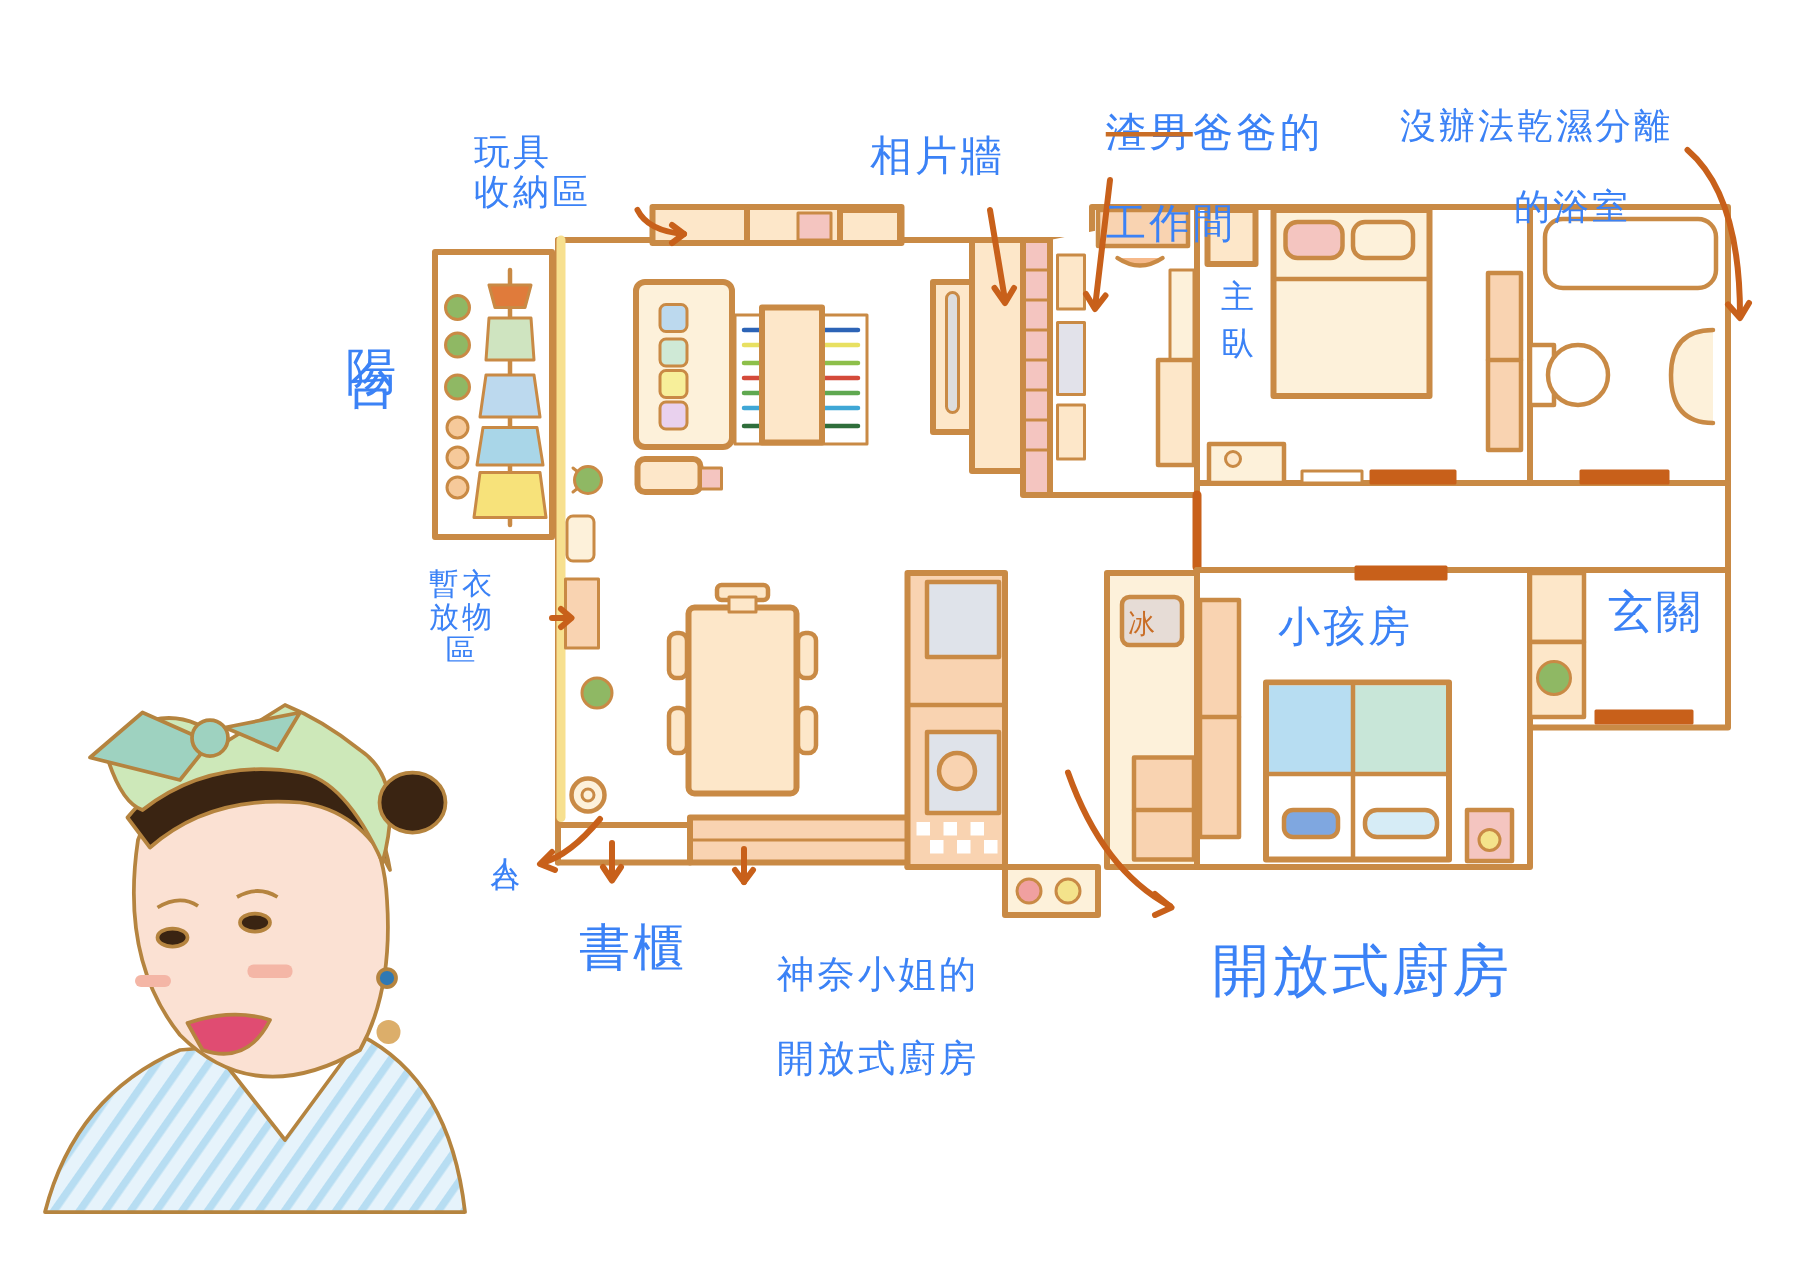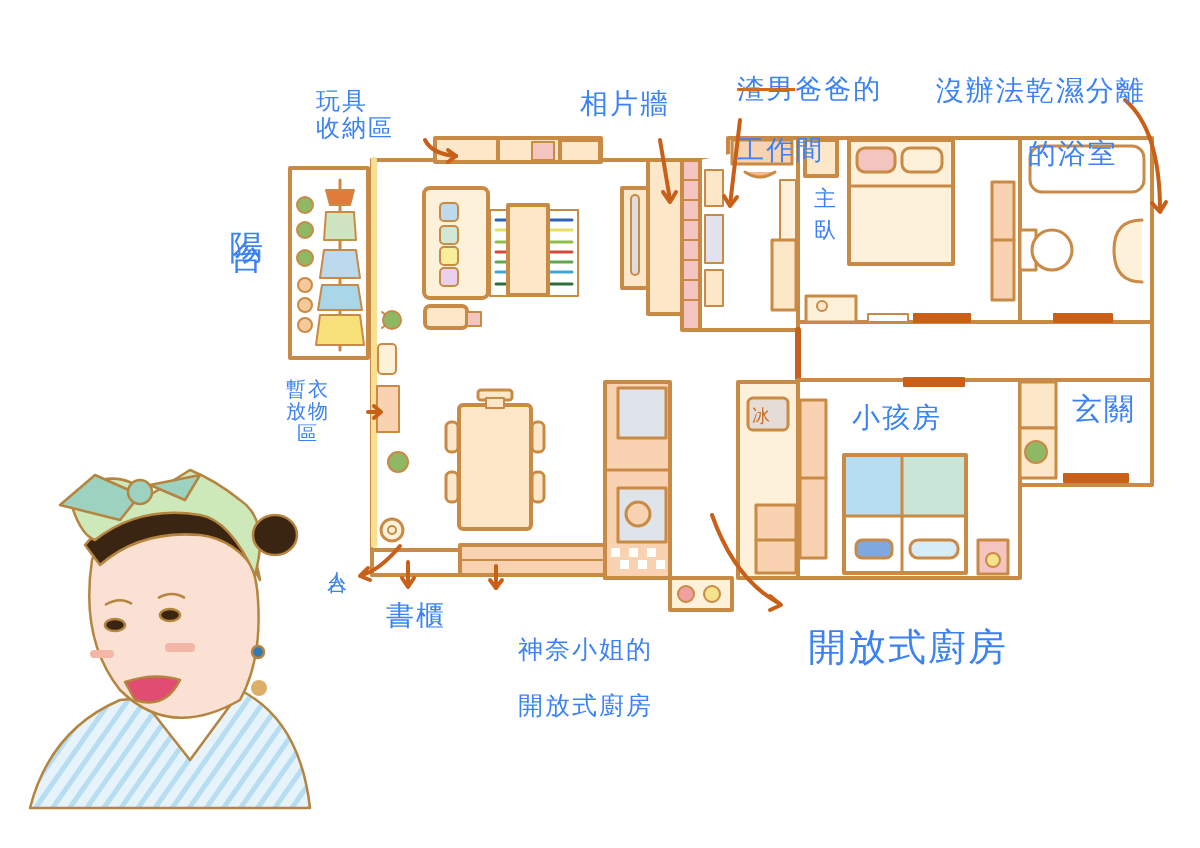--- a/index.html
+++ b/index.html
@@ -262,30 +262,30 @@
 </svg>
 </div>
 
 <div class="lbl" style="left:316px;top:88px;font-size:24px;">玩具
 收納區</div>
 <div class="lbl" style="left:580px;top:88px;font-size:28px;">相片牆</div>
 <div class="lbl" style="left:716px;top:44px;font-size:27px;">
   <span class="strike">渣男</span><span>爸爸的</span><br>
   <span>工作間</span>
 </div>
-<div class="lbl" style="left:914px;top:44px;font-size:28px;text-align:right;">
+<div class="lbl" style="left:914px;top:44px;font-size:24px;text-align:right;">
   <span>沒辦法乾濕分離</span><br>
   <span style="padding-right:28px">的浴室</span>
 </div>
 <div class="lbl v" style="left:228px;top:206px;font-size:34px;">陽台</div>
 <div class="lbl" style="left:286px;top:378px;font-size:20px;line-height:1.1;text-align:center;">暫衣
 放物
 區</div>
 <div class="lbl v" style="left:326px;top:556px;font-size:20px;letter-spacing:2px;">人台</div>
-<div class="lbl" style="left:386px;top:600px;font-size:28px;font-family:Liberation Serif, serif;">書櫃</div>
+<div class="lbl" style="left:386px;top:614px;font-size:34px;font-family:Liberation Serif, serif;">書櫃</div>
 <div class="lbl" style="left:498px;top:608px;font-size:25px;">
   <span>神奈小姐的</span><br>
   <span>開放式廚房</span>
 </div>
 <div class="lbl" style="left:808px;top:598px;font-size:38px;margin-top:28px;">開放式廚房</div>
 <div class="lbl" style="left:814px;top:184px;font-size:22px;line-height:1.4;">主
 臥</div>
 <div class="lbl" style="left:852px;top:402px;font-size:28px;">小孩房</div>
 <div class="lbl" style="left:1072px;top:392px;font-size:30px;">玄關</div>
 

